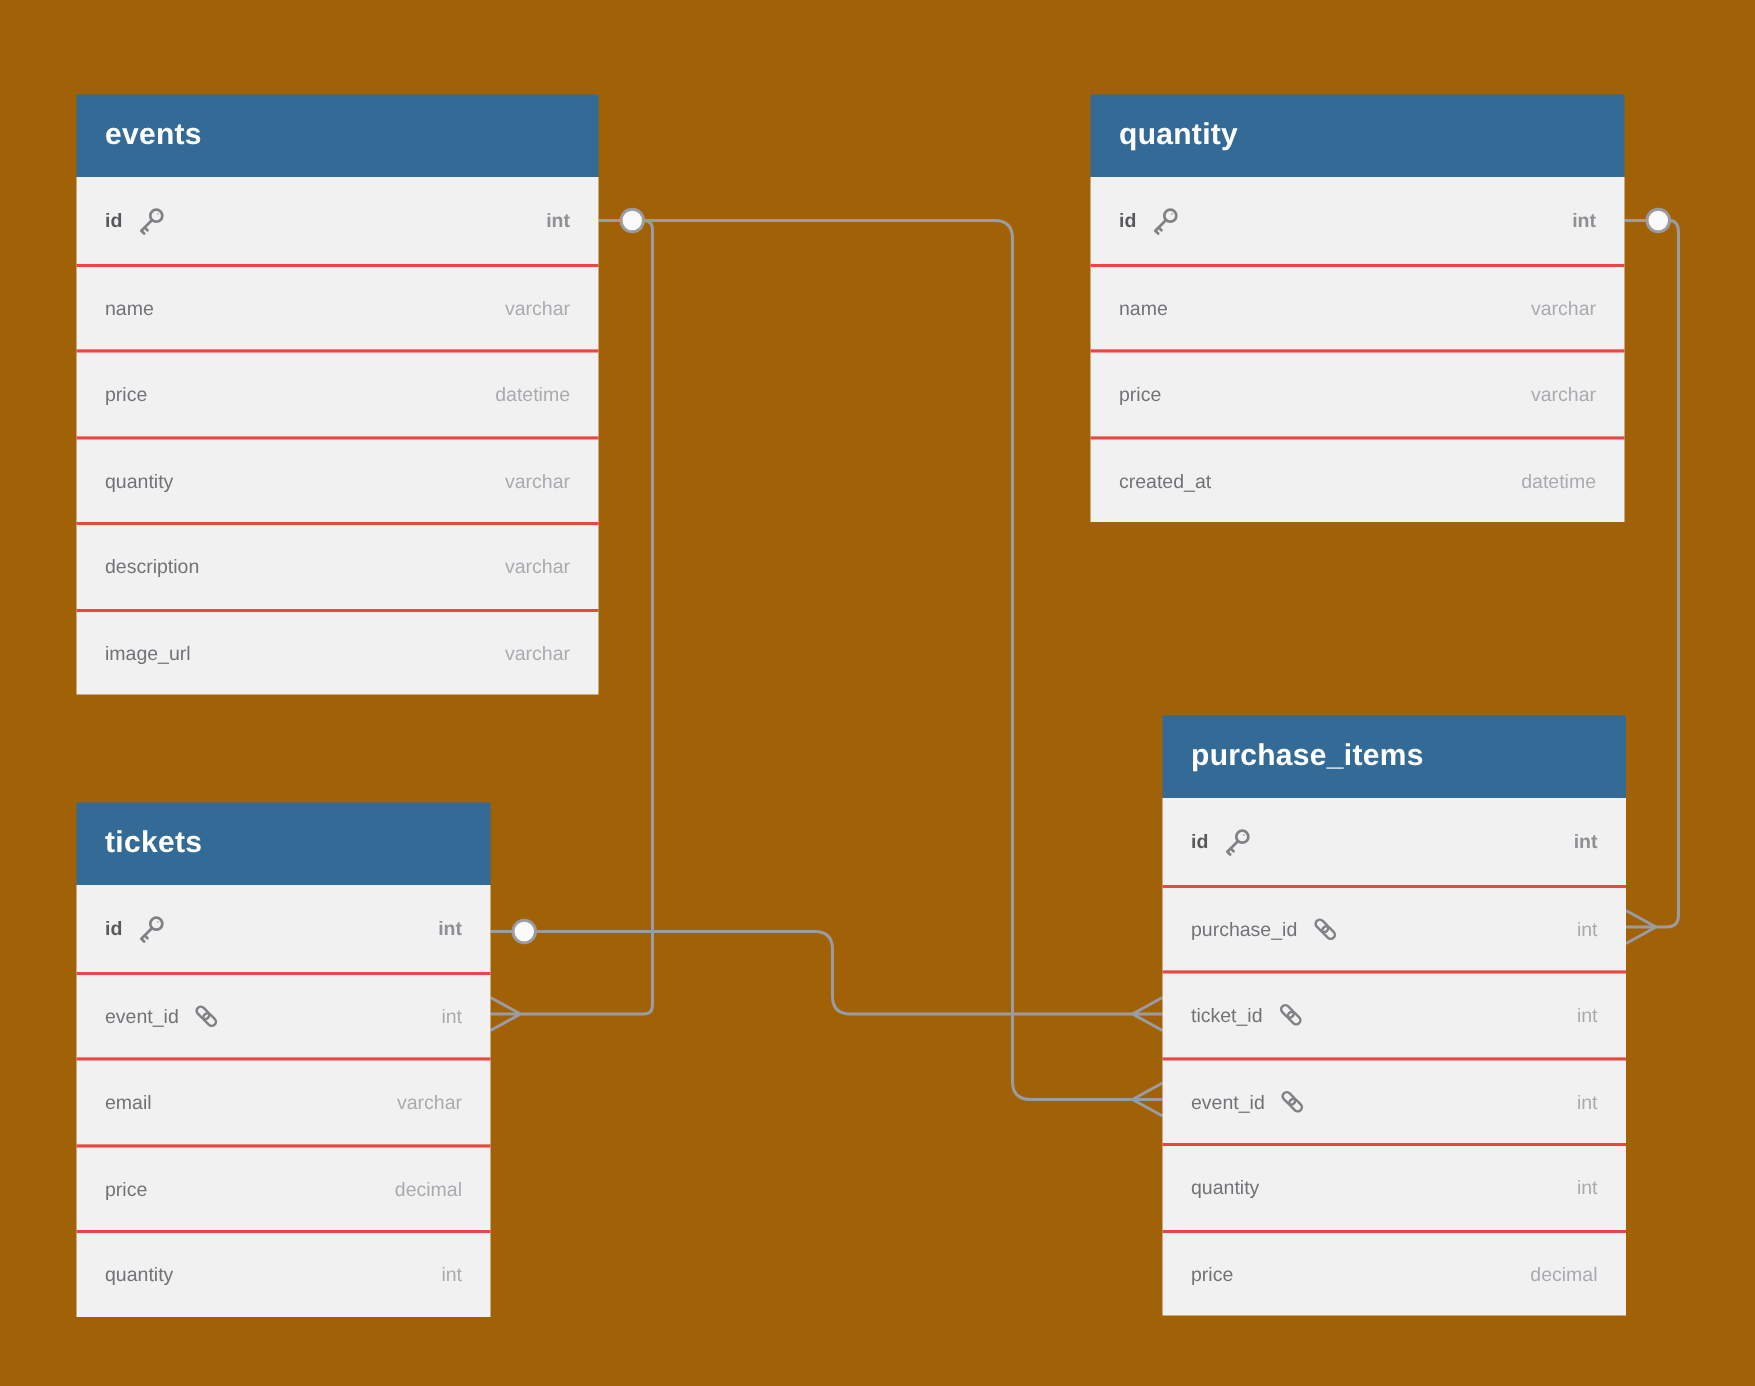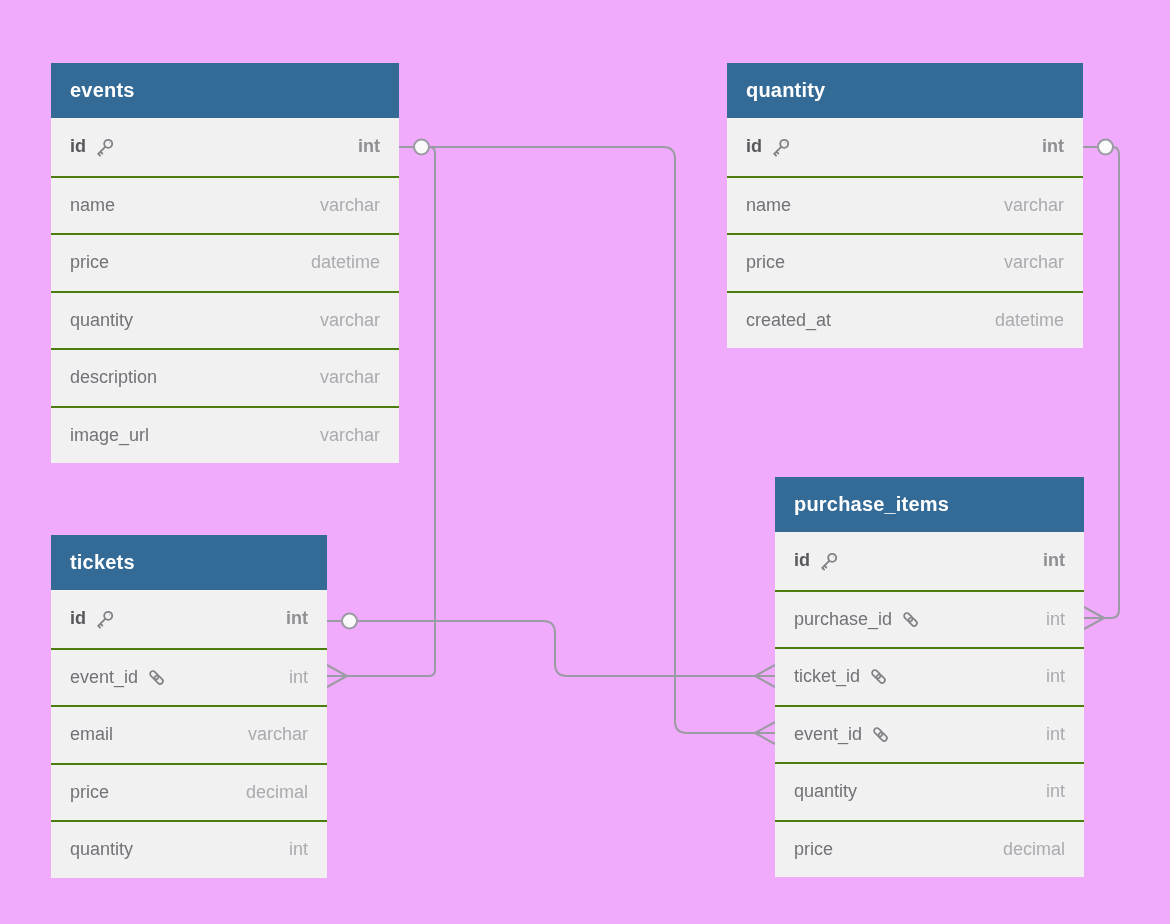--- a/index.html
+++ b/index.html
@@ -1,19 +1,19 @@
 <!DOCTYPE html>
 <html><head>
 <meta charset="utf-8">
 <style>
   html,body{margin:0;padding:0;background:#fafafa;}
   #canvas{
     position:relative;
     width:1170px;height:924px;
-    background:#f0abfc;
+    background:#a16207;
     font-family:"Liberation Sans","DejaVu Sans",sans-serif;
     overflow:hidden;
   }
   .db-table{position:absolute;}
   .db-table .tbl-header{
     background:#336a96;
     color:#ffffff;
     font-size:20px;
     font-weight:700;
     height:55px;
@@ -23,23 +23,23 @@
     letter-spacing:.2px;
   }
   .tbl-row{
     background:#f1f1f2;
     height:57.5px;
     display:flex;
     align-items:center;
     justify-content:space-between;
     padding:0 19px;
     box-sizing:border-box;
-    font-size:18px;
-  }
-  .tbl-row + .tbl-row{border-top:2px solid #4d7c0f;}
+    font-size:13px;
+  }
+  .tbl-row + .tbl-row{border-top:2px solid #ef4444;}
   .fld-name{
     color:#727277;
     display:flex;
     align-items:center;
     gap:9px;
     white-space:nowrap;
   }
   .fld-type{color:#abaaaf;white-space:nowrap;}
   .tbl-row.pk .fld-name{color:#58585d;font-weight:700;}
   .tbl-row.pk .fld-type{color:#8f8f94;font-weight:700;}

